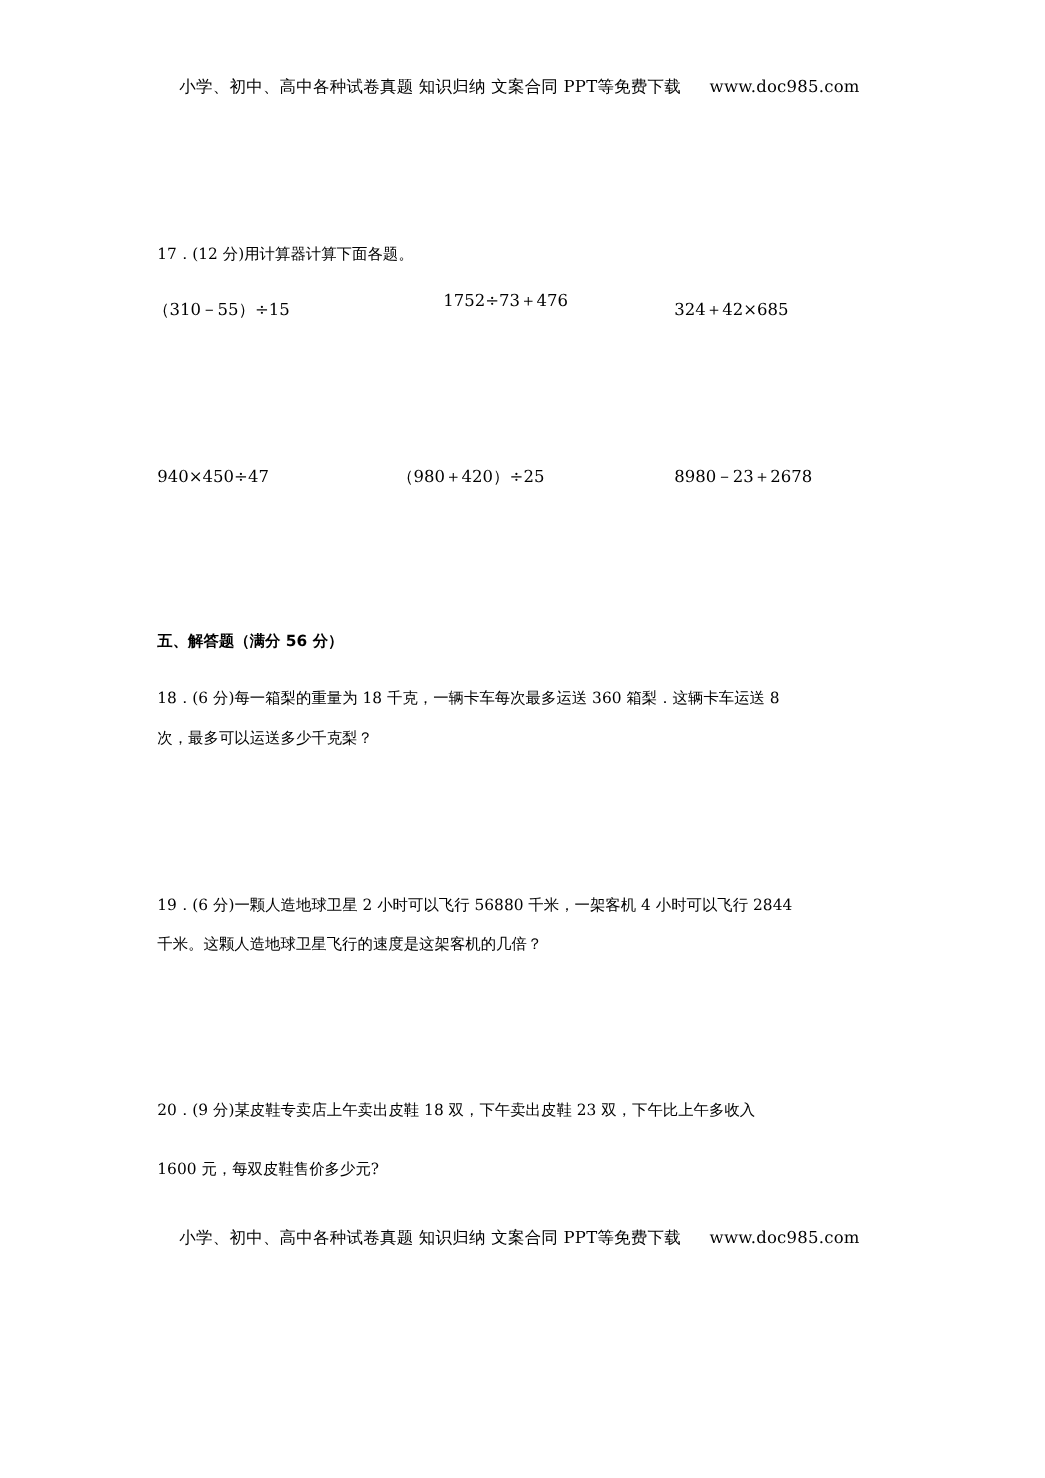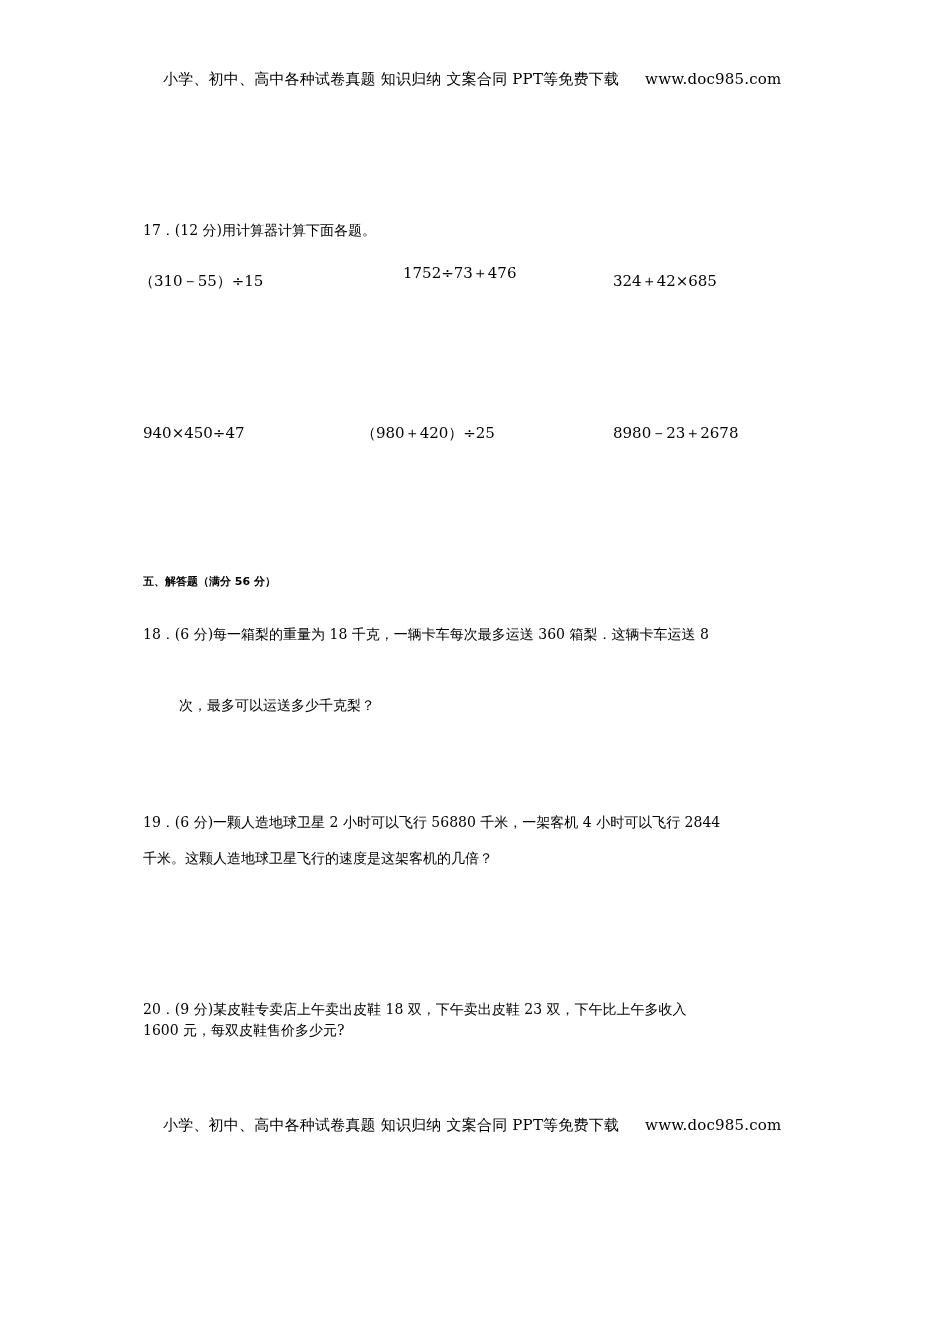--- a/index.html
+++ b/index.html
@@ -6,21 +6,21 @@
     body {
       width: 950px; height: 1344px; position: relative; overflow: hidden;
       font-family: "DejaVu Serif", "Liberation Serif", serif;
       color: #000;
     }
     .abs { position: absolute; white-space: nowrap; }
     .hdr { font-size: 15px; left: 163px; letter-spacing: 0.2px; }
     .hdr .site { display: inline-block; margin-left: 26px; }
     .q { font-size: 14px; left: 143px; }
     .expr { font-size: 15px; }
-    .section { font-size: 11px; font-weight: bold; left: 143px; font-family: "DejaVu Sans", "Liberation Sans", sans-serif; }
+    .section { font-size: 14px; font-weight: bold; left: 143px; font-family: "DejaVu Sans", "Liberation Sans", sans-serif; }
   </style>
 </head>
 <body>
 
 <div class="abs hdr" style="top:70px;">
   <span>小学、初中、高中各种试卷真题 知识归纳 文案合同 PPT等免费下载</span><span class="site">www.doc985.com</span>
 </div>
 
 <div class="abs q" style="top:222px;">17．(12 分)用计算器计算下面各题。</div>
 
@@ -28,23 +28,23 @@
 <div class="abs expr" style="top:264px; left:387px;margin-left:16px;">1752÷73＋476</div>
 <div class="abs expr" style="top:272px; left:613px;">324＋42×685</div>
 
 <div class="abs expr" style="top:424px; left:143px;">940×450÷47</div>
 <div class="abs expr" style="top:424px; left:361px;">（980＋420）÷25</div>
 <div class="abs expr" style="top:424px; left:613px;text-align:center;">8980－23＋2678</div>
 
 <div class="abs section" style="top:574px;">五、解答题（满分 56 分）</div>
 
 <div class="abs q" style="top:626px;text-align:center;">18．(6 分)每一箱梨的重量为 18 千克，一辆卡车每次最多运送 360 箱梨．这辆卡车运送 8</div>
-<div class="abs q" style="top:697px;margin-left:36px;">次，最多可以运送多少千克梨？</div>
+<div class="abs q" style="top:662px;">次，最多可以运送多少千克梨？</div>
 
 <div class="abs q" style="top:814px;">19．(6 分)一颗人造地球卫星 2 小时可以飞行 56880 千米，一架客机 4 小时可以飞行 2844</div>
 <div class="abs q" style="top:850px;">千米。这颗人造地球卫星飞行的速度是这架客机的几倍？</div>
 
 <div class="abs q" style="top:1001px;">20．(9 分)某皮鞋专卖店上午卖出皮鞋 18 双，下午卖出皮鞋 23 双，下午比上午多收入</div>
-<div class="abs q" style="top:1022px;">1600 元，每双皮鞋售价多少元?</div>
+<div class="abs q" style="top:1054px;">1600 元，每双皮鞋售价多少元?</div>
 
 <div class="abs hdr" style="top:1116px;">
   <span>小学、初中、高中各种试卷真题 知识归纳 文案合同 PPT等免费下载</span><span class="site">www.doc985.com</span>
 </div>
 
 </body></html>

